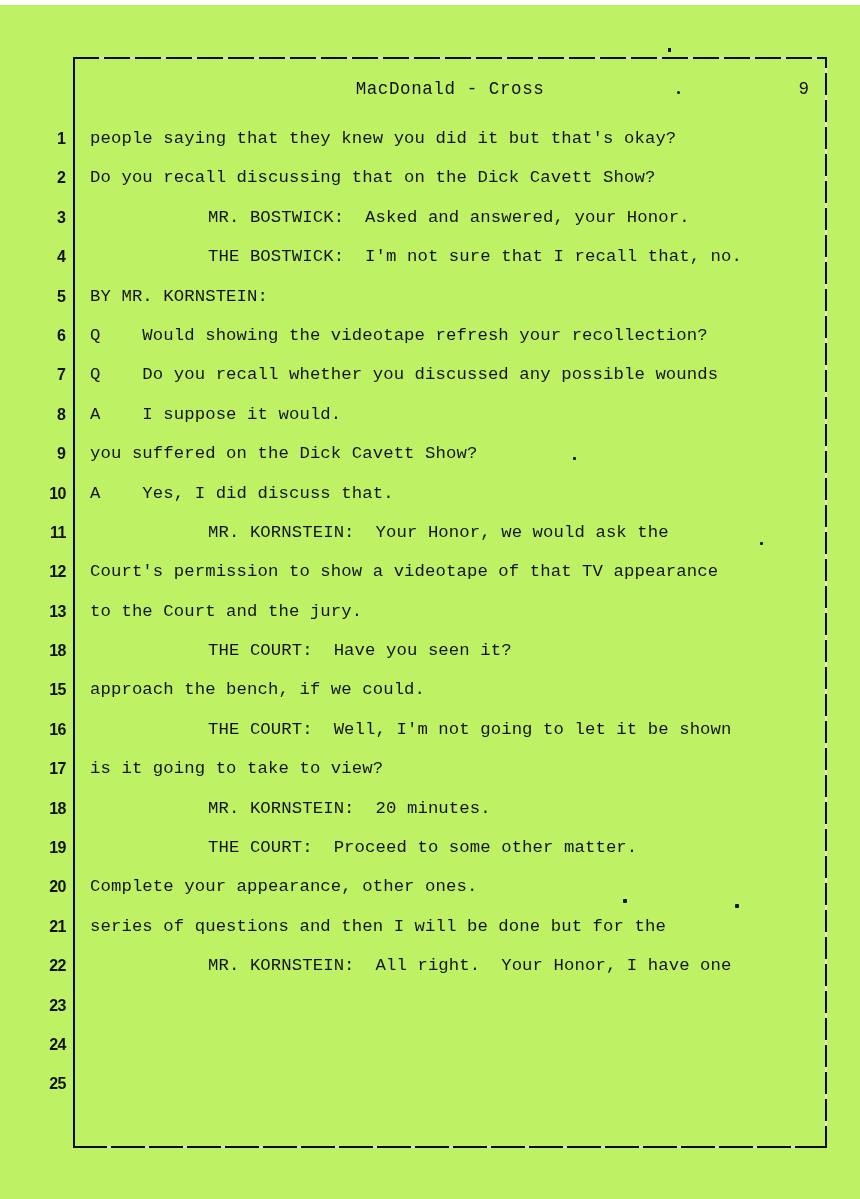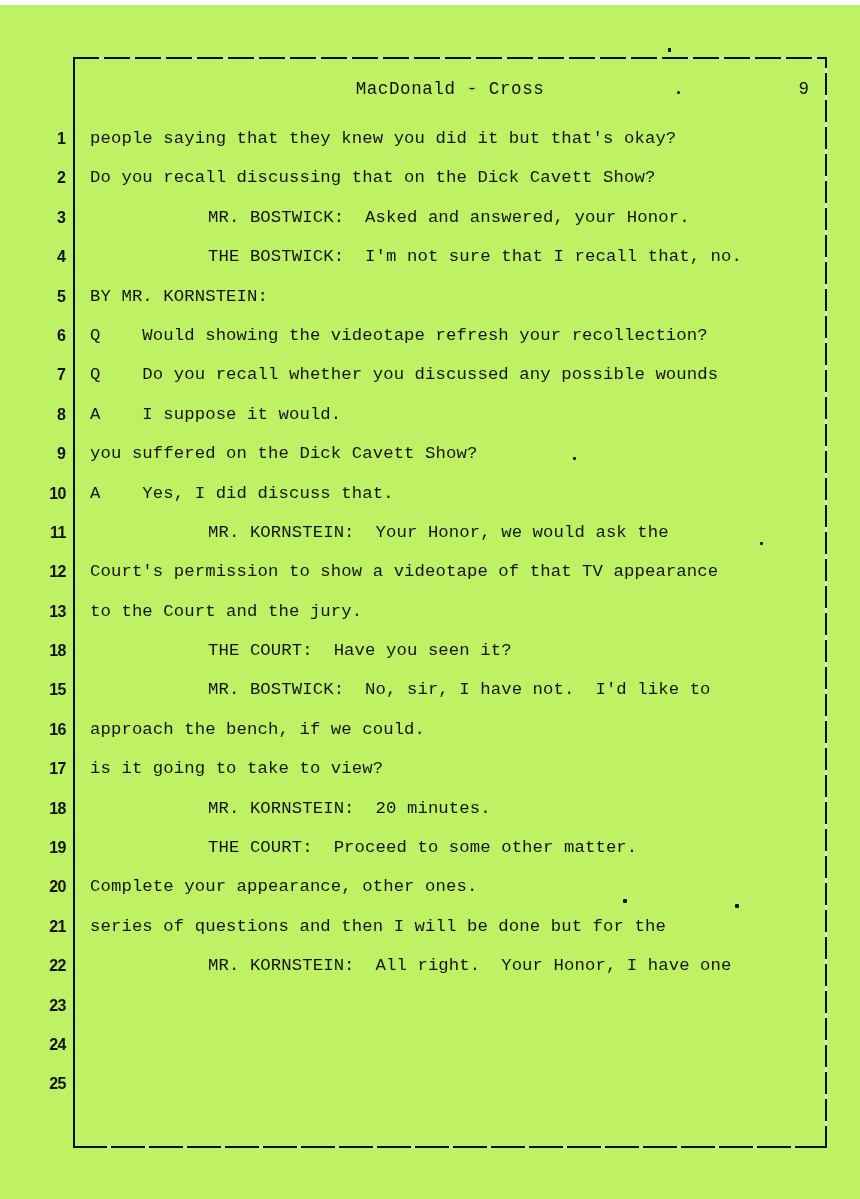--- a/index.html
+++ b/index.html
@@ -184,22 +184,22 @@
       <div class="transcript-line ">BY MR. KORNSTEIN:</div>
       <div class="transcript-line qa">Q    Would showing the videotape refresh your recollection?</div>
       <div class="transcript-line qa">Q    Do you recall whether you discussed any possible wounds</div>
       <div class="transcript-line qa">A    I suppose it would.</div>
       <div class="transcript-line ">you suffered on the Dick Cavett Show?</div>
       <div class="transcript-line qa">A    Yes, I did discuss that.</div>
       <div class="transcript-line indent">MR. KORNSTEIN:  Your Honor, we would ask the</div>
       <div class="transcript-line ">Court's permission to show a videotape of that TV appearance</div>
       <div class="transcript-line ">to the Court and the jury.</div>
       <div class="transcript-line indent">THE COURT:  Have you seen it?</div>
-      <div class="transcript-line indent">MR. BOSTWICK:  No, sir, I have not.  I'd like to</div>
       <div class="transcript-line ">approach the bench, if we could.</div>
+      <div class="transcript-line indent">THE COURT:  Well, I'm not going to let it be shown</div>
       <div class="transcript-line ">is it going to take to view?</div>
       <div class="transcript-line indent">MR. KORNSTEIN:  20 minutes.</div>
       <div class="transcript-line indent">THE COURT:  Proceed to some other matter.</div>
       <div class="transcript-line ">Complete your appearance, other ones.</div>
       <div class="transcript-line ">series of questions and then I will be done but for the</div>
       <div class="transcript-line indent">MR. KORNSTEIN:  All right.  Your Honor, I have one</div>
     </div>
 
   <div id="speck-l21-a" class="speck"></div>
   <div id="speck-l21-b" class="speck"></div>

